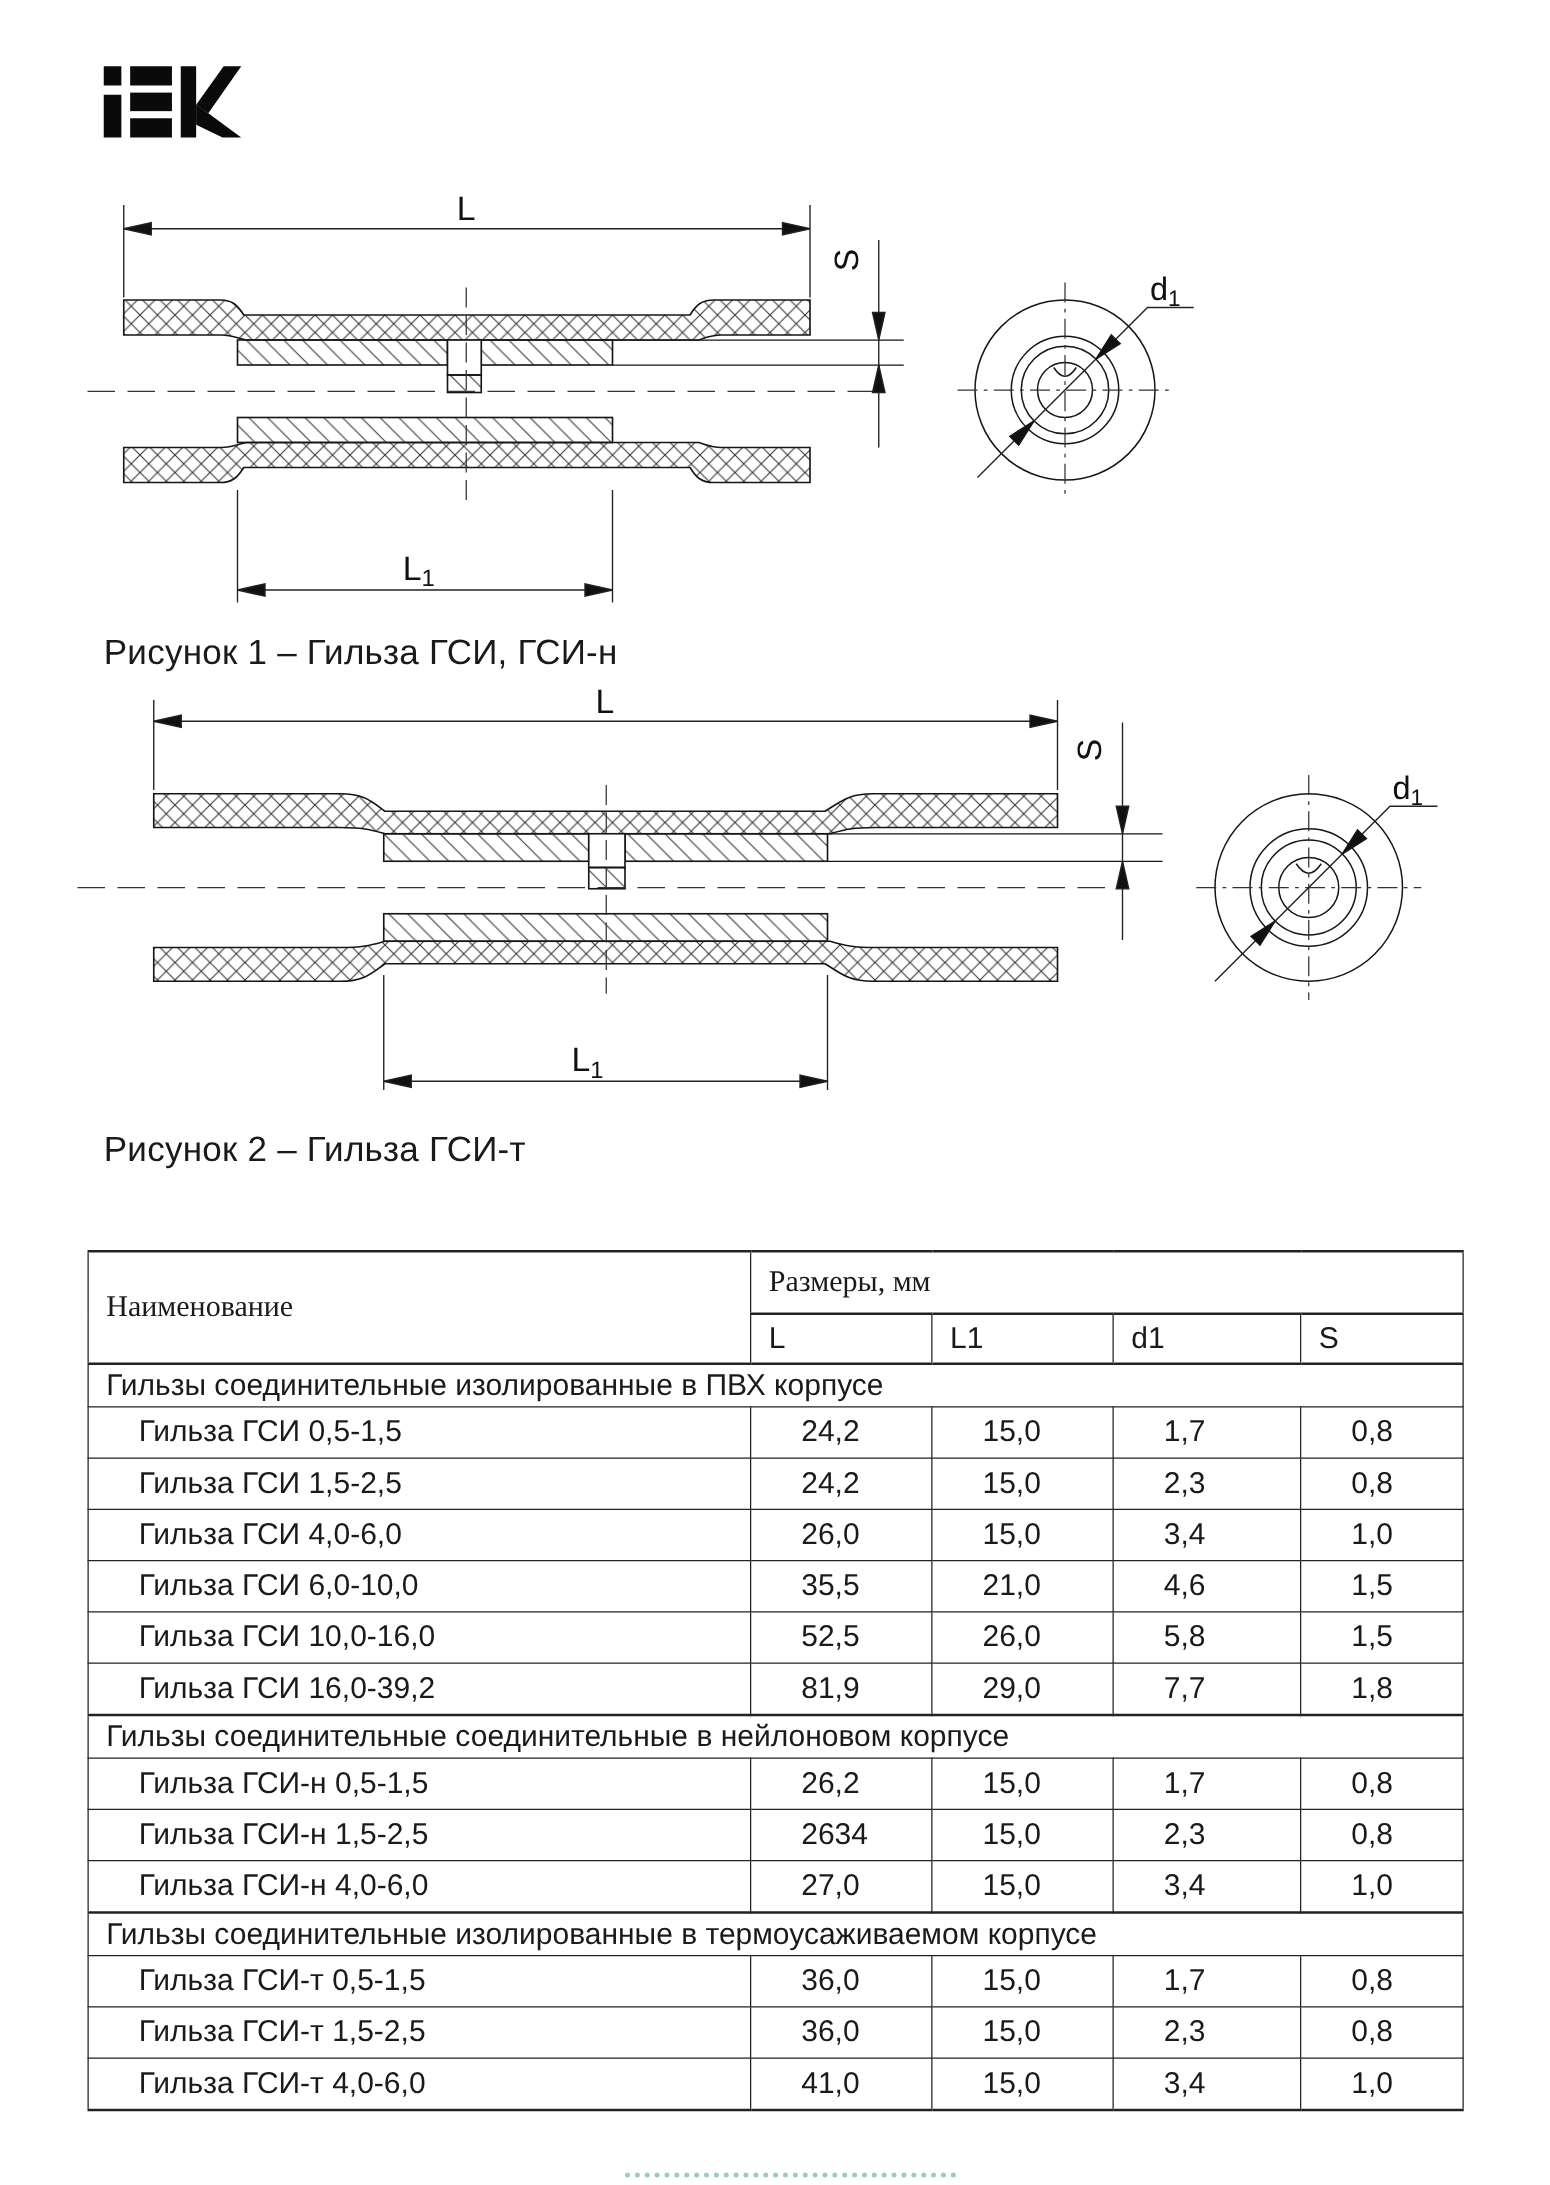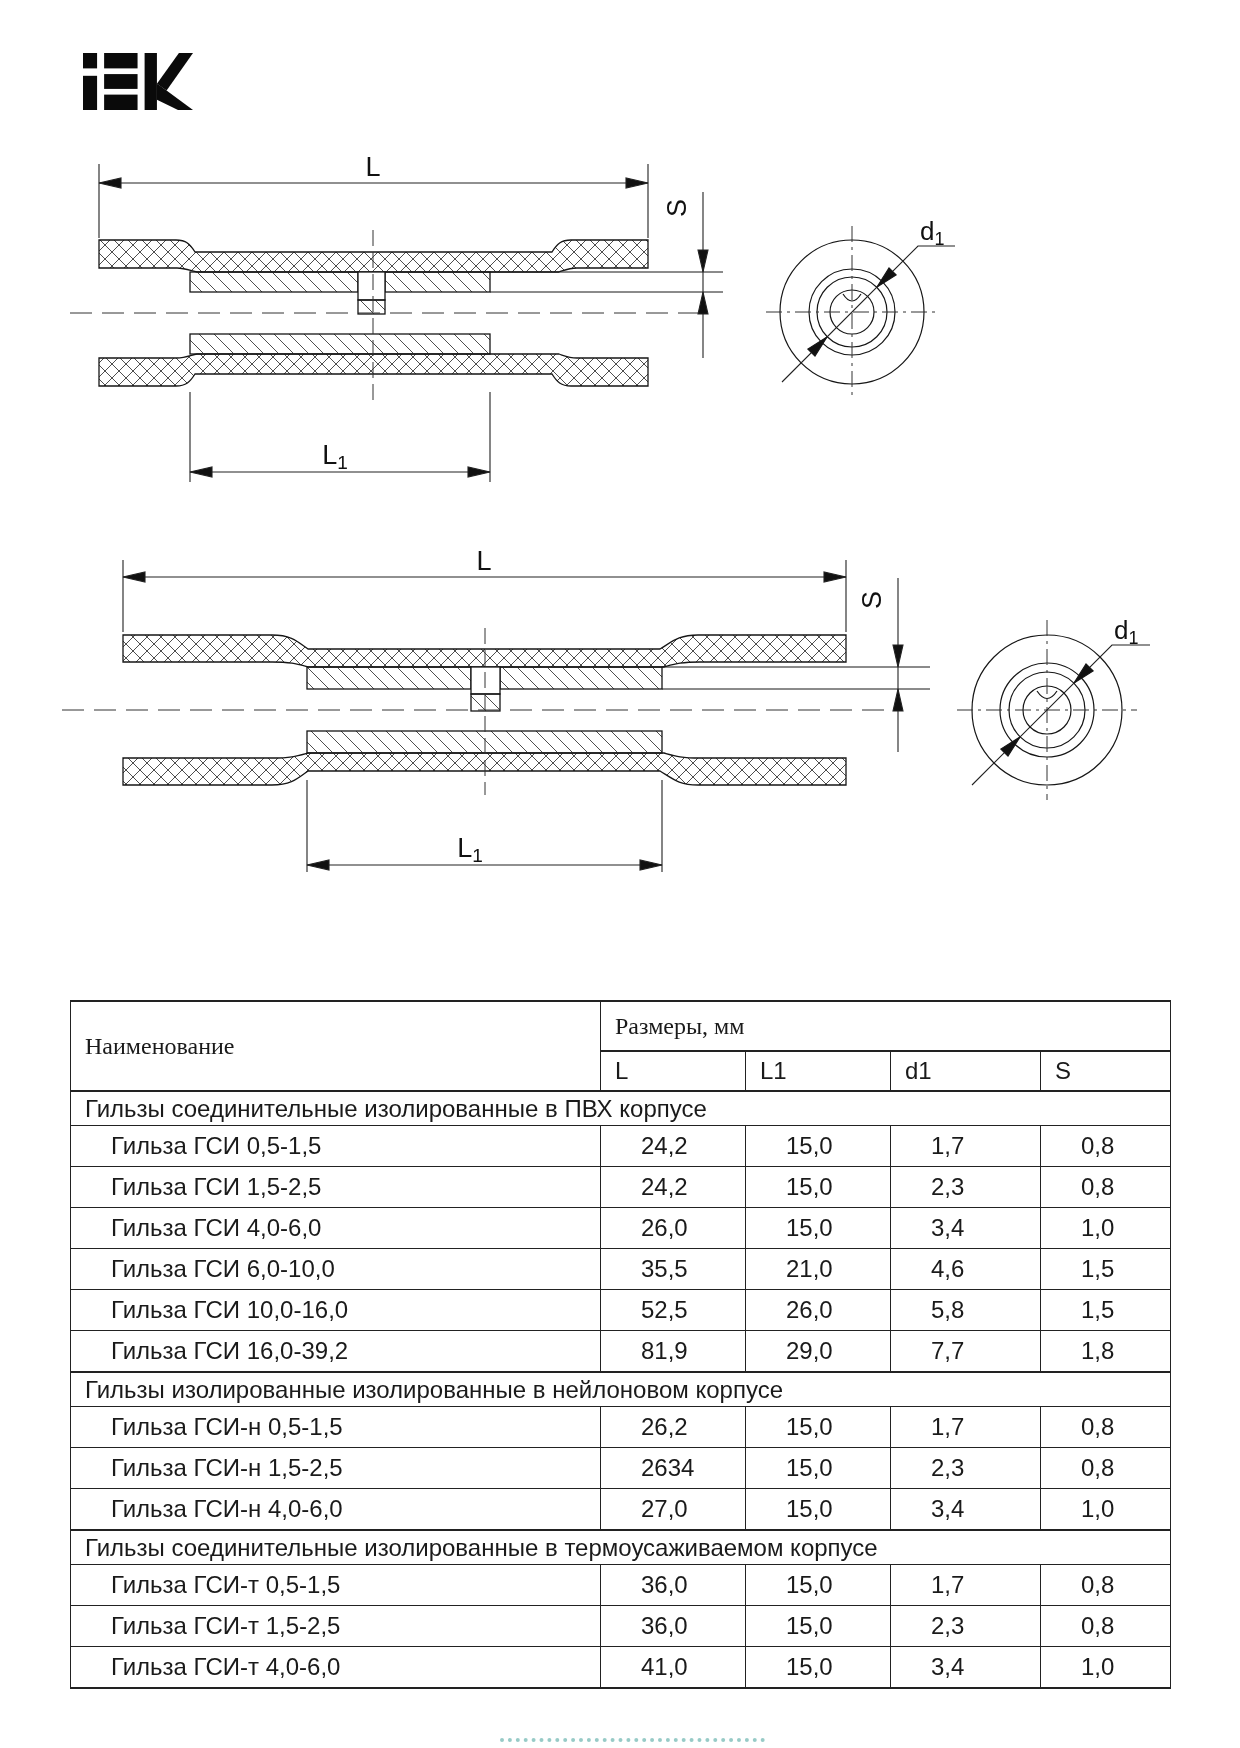--- a/index.html
+++ b/index.html
@@ -179,20 +179,22 @@
         <path d="M1037,691 Q1047,706 1057,691"></path>
         <path stroke="#333" stroke-width="1" stroke-dasharray="16,5,3,5" d="M957,710 H1137 M1047,620 V800"></path>
         <path stroke="#222" stroke-width="1.1" d="M972,785 L1112,645 H1150"></path>
         <use href="#arr" transform="translate(1074,683) rotate(135)"></use>
         <use href="#arr" transform="translate(1020,737) rotate(-45)"></use>
         <text x="1114" y="639" font-size="26" fill="#111" stroke="none"><tspan>d</tspan><tspan dy="5" font-size="18">1</tspan></text>
       </g>
     </g>
   </svg>
 
+  <div class="caption" style="top:506px">Рисунок 1 – Гильза ГСИ, ГСИ-н</div>
+  <div class="caption" style="top:904px">Рисунок 2 – Гильза ГСИ-т</div>
 
   <table class="spec-table">
     <colgroup>
       <col style="width:530px">
         <col style="width:145px">
         <col style="width:145px">
       <col style="width:150px">
         <col style="width:130px">
     </colgroup>
     <thead>
@@ -248,21 +250,21 @@
       </tr>
       <tr class="datarow">
         <td>Гильза ГСИ 16,0-39,2</td>
         <td>81,9</td>
         <td>29,0</td>
         <td>7,7</td>
         <td>1,8</td>
       </tr>
 
       <tr class="section">
-          <td colspan="5">Гильзы изолированные изолированные в нейлоновом корпусе</td>
+          <td colspan="5">Гильзы соединительные соединительные в нейлоновом корпусе</td>
         </tr>
       <tr class="datarow">
         <td>Гильза ГСИ-н 0,5-1,5</td>
         <td>26,2</td>
         <td>15,0</td>
         <td>1,7</td>
         <td>0,8</td>
       </tr>
       <tr class="datarow">
         <td>Гильза ГСИ-н 1,5-2,5</td>

